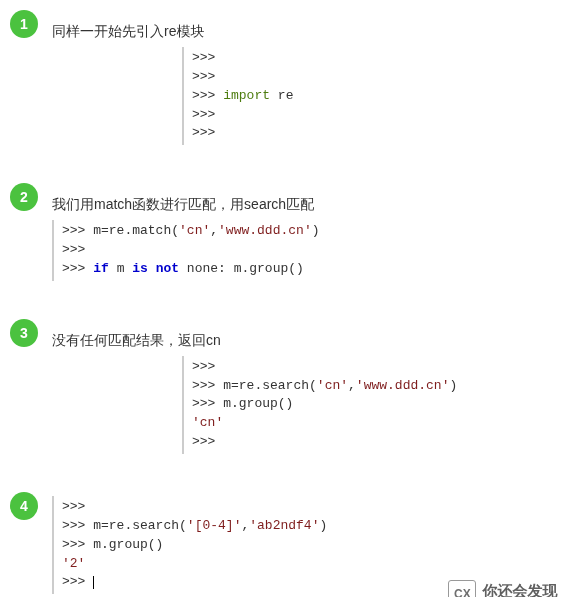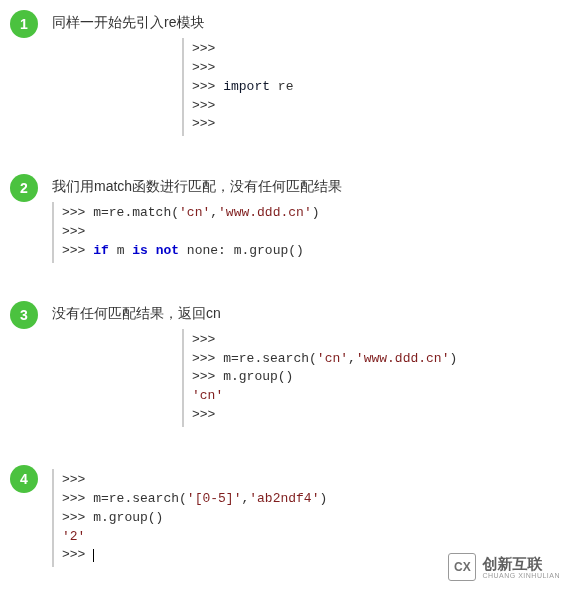--- a/index.html
+++ b/index.html
@@ -34,33 +34,34 @@
     margin-right: 14px;
   }
   .content {
     flex: 1;
     padding-top: 4px;
   }
   .heading {
     font-size: 14px;
     color: #333;
     margin-bottom: 6px;
+    margin-top: 9px;
   }
   .codeblock {
     border-left: 2px solid #ccc;
     padding-left: 8px;
     padding-top: 2px;
     padding-bottom: 2px;
     font-family: Consolas, "Courier New", monospace;
     font-size: 13px;
     line-height: 1.45;
     white-space: pre;
     color: #333;
   }
-  .kw-orange { color: #0f172a; }
+  .kw-orange { color: #4d7c0f; }
   .kw-blue   { color: #0000CD; font-weight: bold; }
   .str-green { color: #7f1d1d; }
   .cursor {
     display: inline-block;
     width: 1px;
     height: 13px;
     background: #000;
     vertical-align: text-bottom;
   }
   .indent-1 { margin-left: 130px; }
@@ -108,39 +109,39 @@
   <div class="badge">1</div>
   <div class="content">
     <div class="heading">同样一开始先引入re模块</div>
     <div class="codeblock indent-1">&gt;&gt;&gt;<br>&gt;&gt;&gt;<br>&gt;&gt;&gt; <span class="kw-orange">import</span> re<br>&gt;&gt;&gt;<br>&gt;&gt;&gt;</div>
   </div>
 </div>
 
 <div class="step">
   <div class="badge">2</div>
   <div class="content">
-    <div class="heading">我们用match函数进行匹配，没有任何匹配结果</div>
+    <div class="heading">我们用match函数进行匹配，用search匹配</div>
     <div class="codeblock">&gt;&gt;&gt; m=re.match(<span class="str-green">'cn'</span>,<span class="str-green">'www.ddd.cn'</span>)<br>&gt;&gt;&gt;<br>&gt;&gt;&gt; <span class="kw-blue">if</span> m <span class="kw-blue">is not</span> none: m.group()</div>
   </div>
 </div>
 
 <div class="step">
   <div class="badge">3</div>
   <div class="content">
     <div class="heading">没有任何匹配结果，返回cn</div>
     <div class="codeblock indent-2">&gt;&gt;&gt;<br>&gt;&gt;&gt; m=re.search(<span class="str-green">'cn'</span>,<span class="str-green">'www.ddd.cn'</span>)<br>&gt;&gt;&gt; m.group()<br><span class="str-green">'cn'</span><br>&gt;&gt;&gt;</div>
   </div>
 </div>
 
 <div class="step" style="margin-bottom:10px;">
   <div class="badge">4</div>
   <div class="content">
-    <div class="codeblock">&gt;&gt;&gt;<br>&gt;&gt;&gt; m=re.search(<span class="str-green">'[0-5]'</span>,<span class="str-green">'ab2ndf4'</span>)<br>&gt;&gt;&gt; m.group()<br><span class="str-green">'2'</span><br>&gt;&gt;&gt; <span class="cursor"></span></div>
+    <div class="codeblock">&gt;&gt;&gt;<br>&gt;&gt;&gt; m=re.search(<span class="str-green">'[0-4]'</span>,<span class="str-green">'ab2ndf4'</span>)<br>&gt;&gt;&gt; m.group()<br><span class="str-green">'2'</span><br>&gt;&gt;&gt; <span class="cursor"></span></div>
   </div>
 </div>
 
 <div class="watermark">
   <div class="logo">CX</div>
   <div>
-    <div class="brand-cn">创新互联</div>
+    <div class="brand-cn">你还会发现</div>
     <div class="brand-en">CHUANG XINHULIAN</div>
   </div>
 </div>
 
 </body></html>

